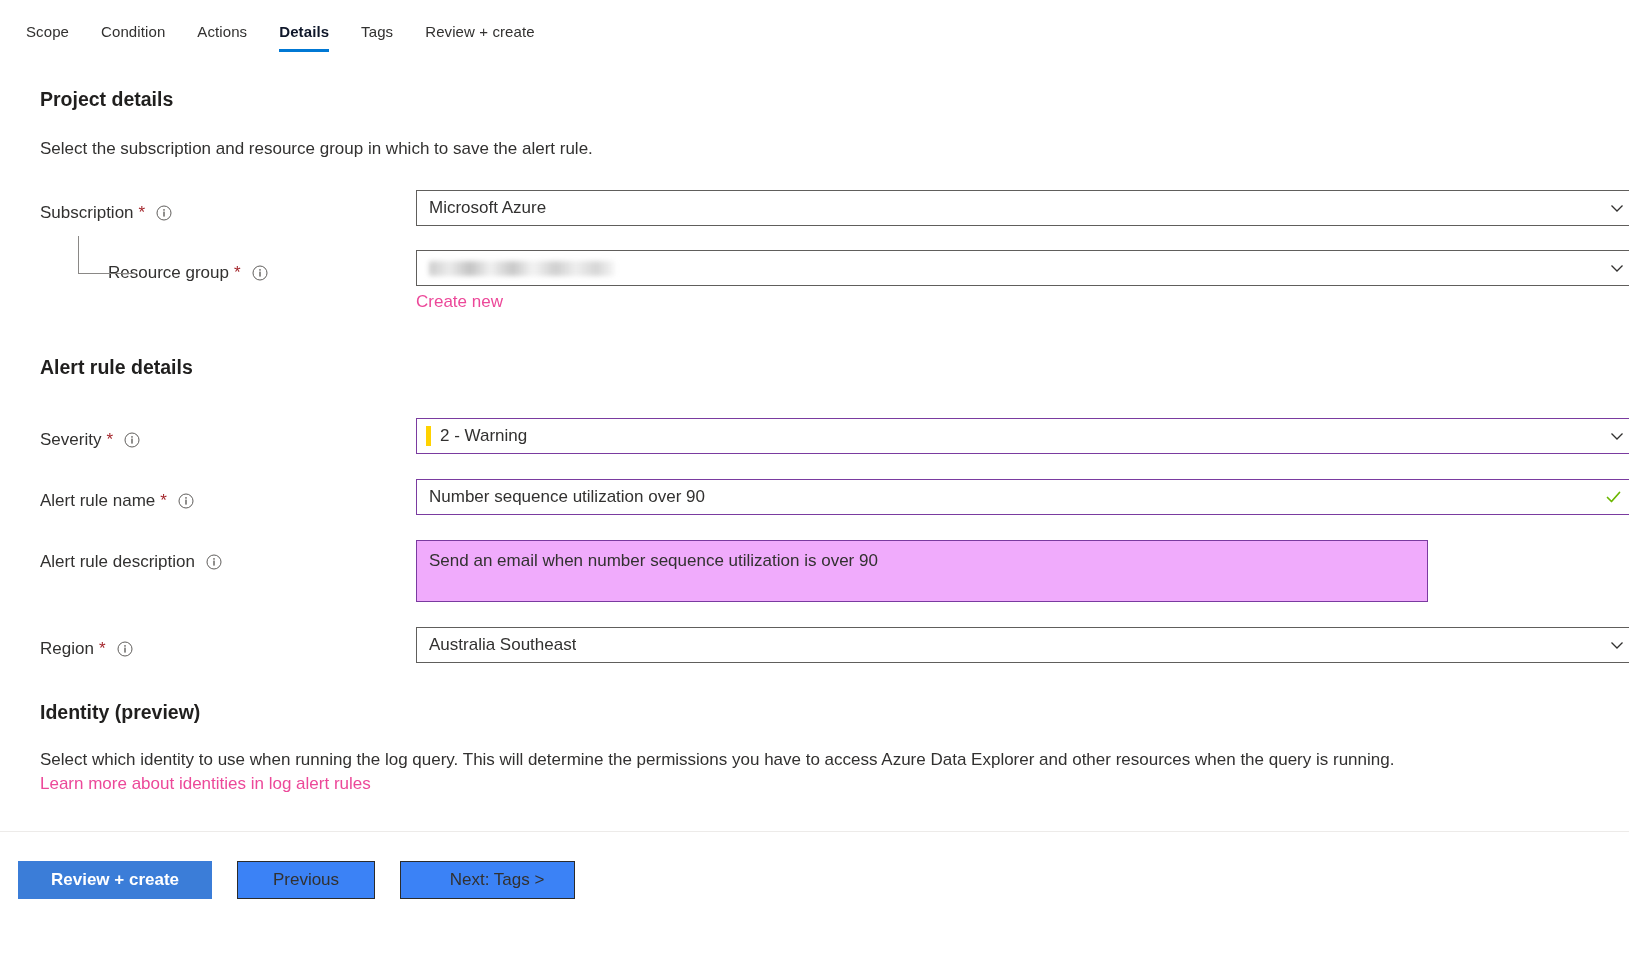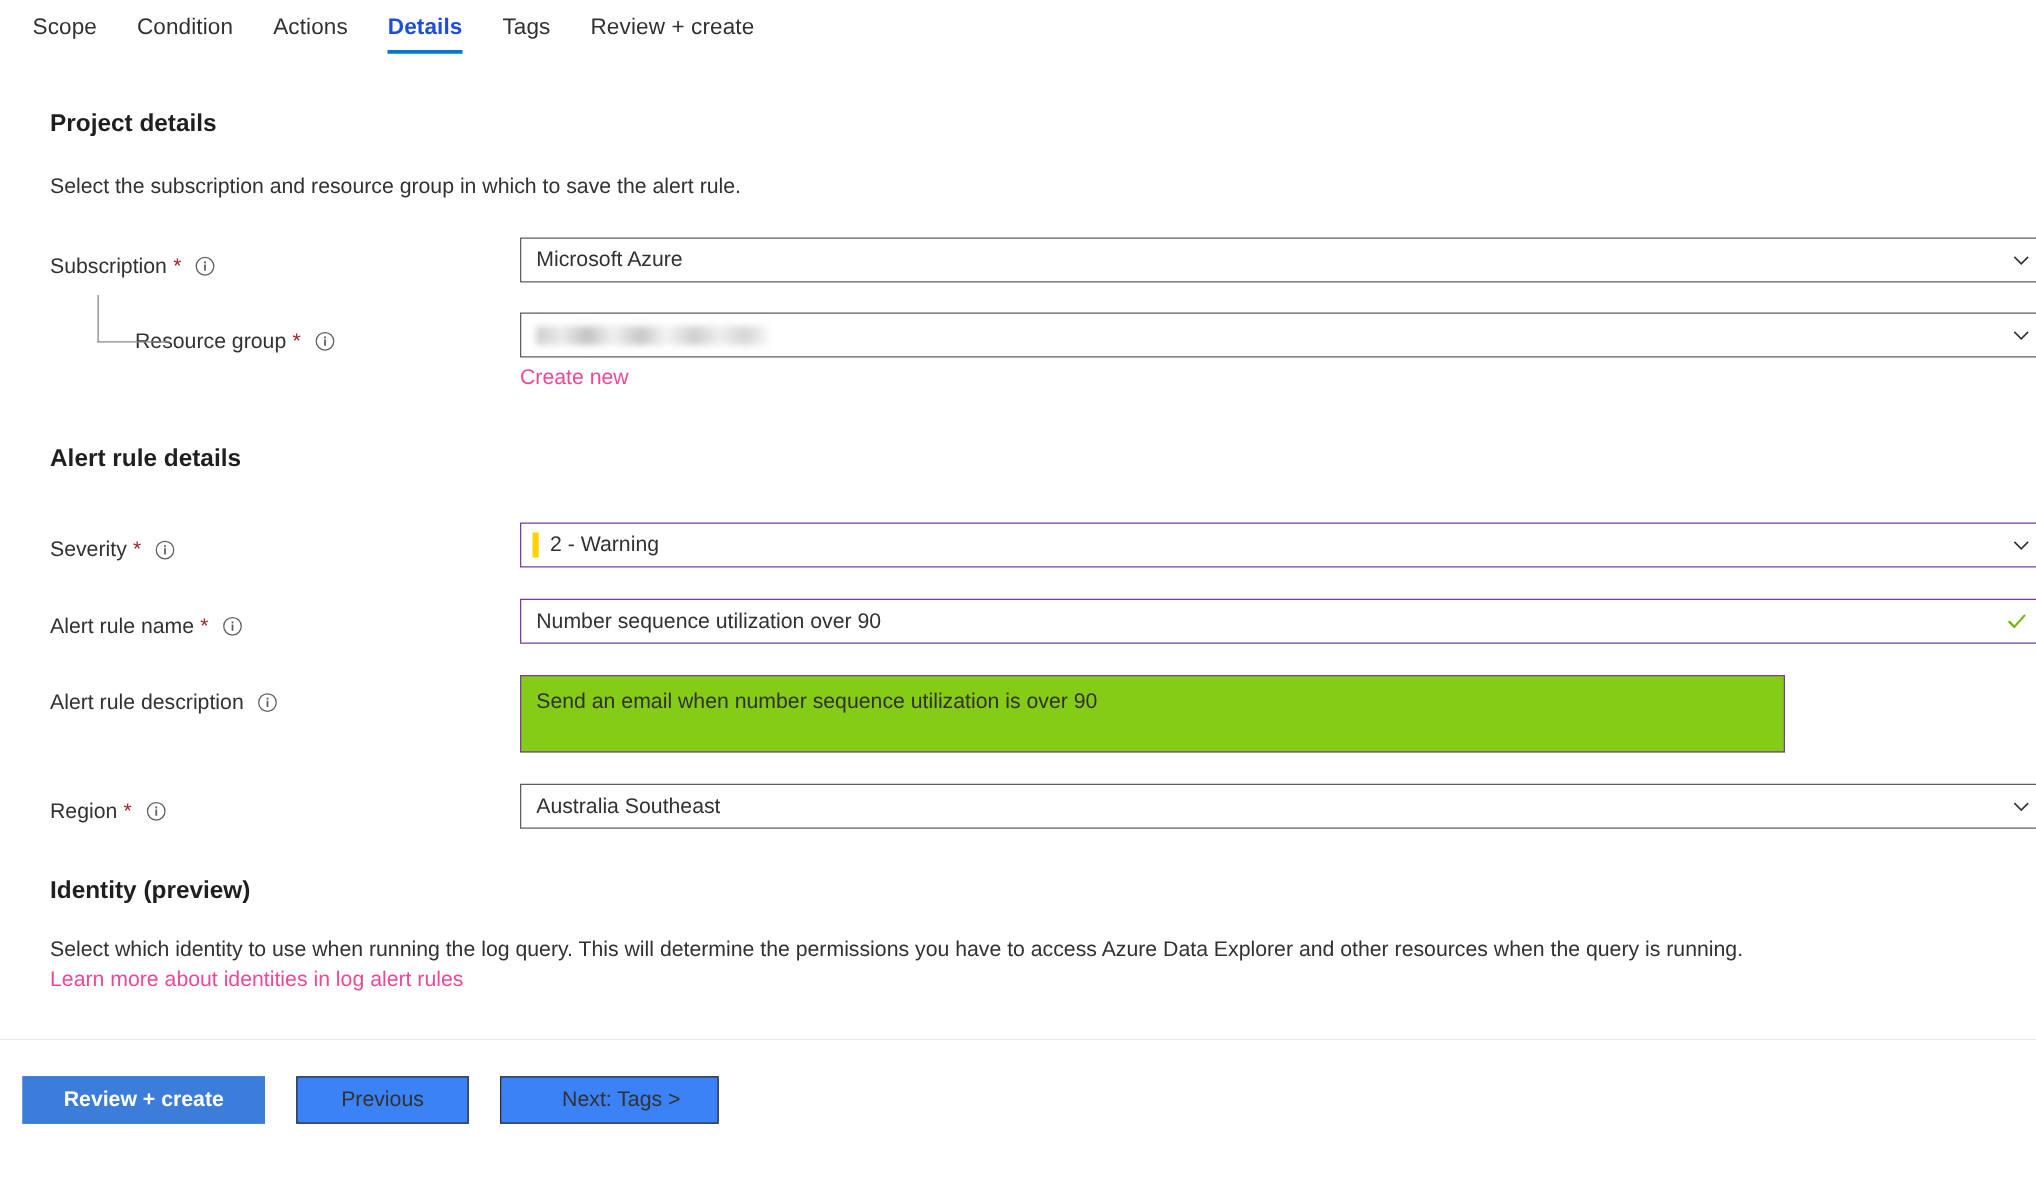--- a/index.html
+++ b/index.html
@@ -24,32 +24,33 @@
     top: 0; left: 0;
     width: 1629px;
     height: 50px;
     display: flex;
     align-items: flex-start;
     padding-left: 26px;
     gap: 0;
   }
   .tab {
     position: relative;
-    font-size: 18px;
+    font-size: 15px;
     line-height: 1;
     color: #323130;
     padding: 12px 16px 13px 16px;
     cursor: pointer;
     white-space: nowrap;
     letter-spacing: 0.1px;
+    margin-top: 12px;
   }
   .tab:first-child { padding-left: 0; }
   .tab.active {
     font-weight: bold;
-    color: #1d4ed8;
+    color: #0f172a;
   }
   .tab.active::after {
     content: "";
     position: absolute;
     left: 16px;
     right: 16px;
     bottom: 0;
     height: 3px;
     background: #0078d4;
   }
@@ -191,21 +192,21 @@
     height: 17px;
     pointer-events: none;
   }
   .check-icon svg { display: block; }
 
   .textarea-control {
     position: relative;
     width: 1012px;
     height: 62px;
     border: 1px solid #7a3ba0;
-    background: #84cc16;
+    background: #f0abfc;
     padding: 9px 12px 0 12px;
     font-size: 17px;
     color: #323130;
     line-height: 1.35;
     cursor: text;
     overflow: hidden;
   }
 
   .link {
     color: #ec4899;

